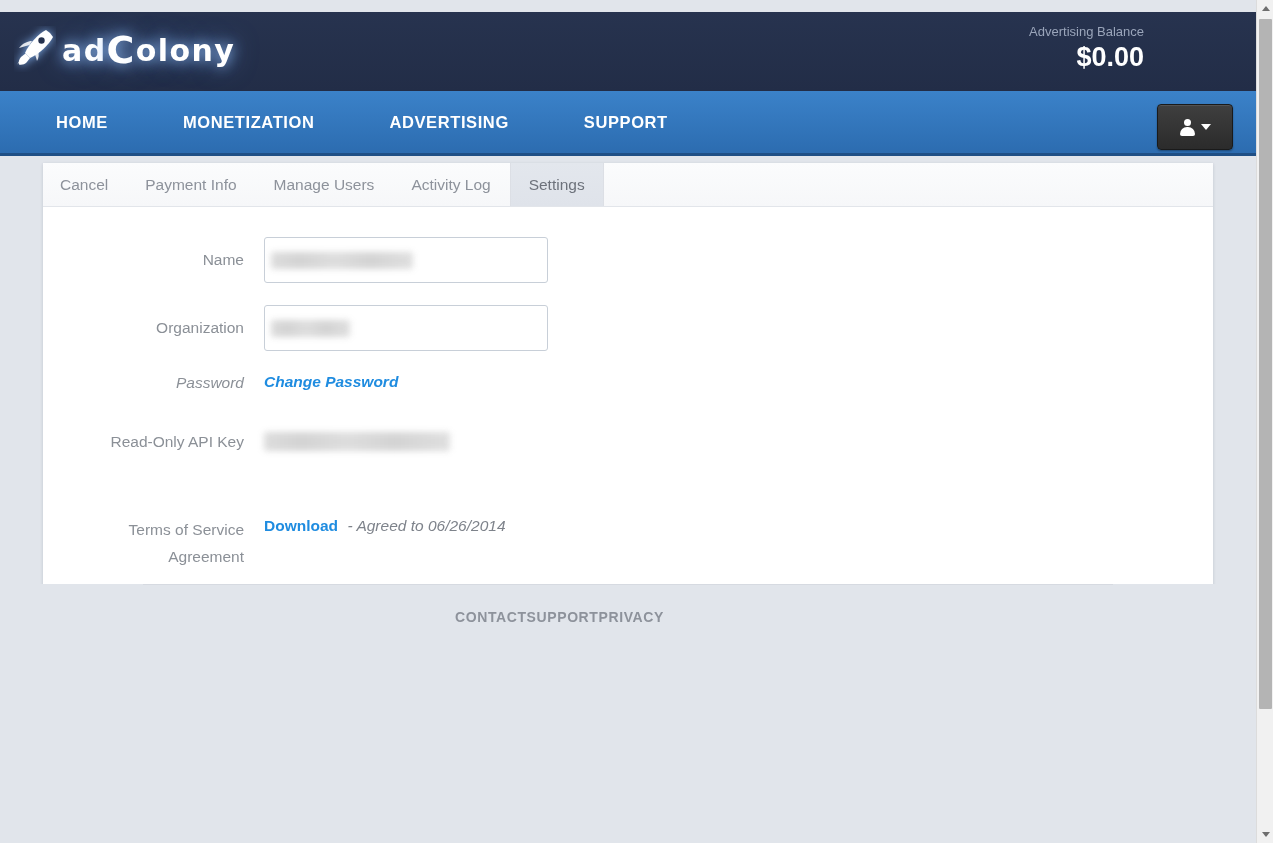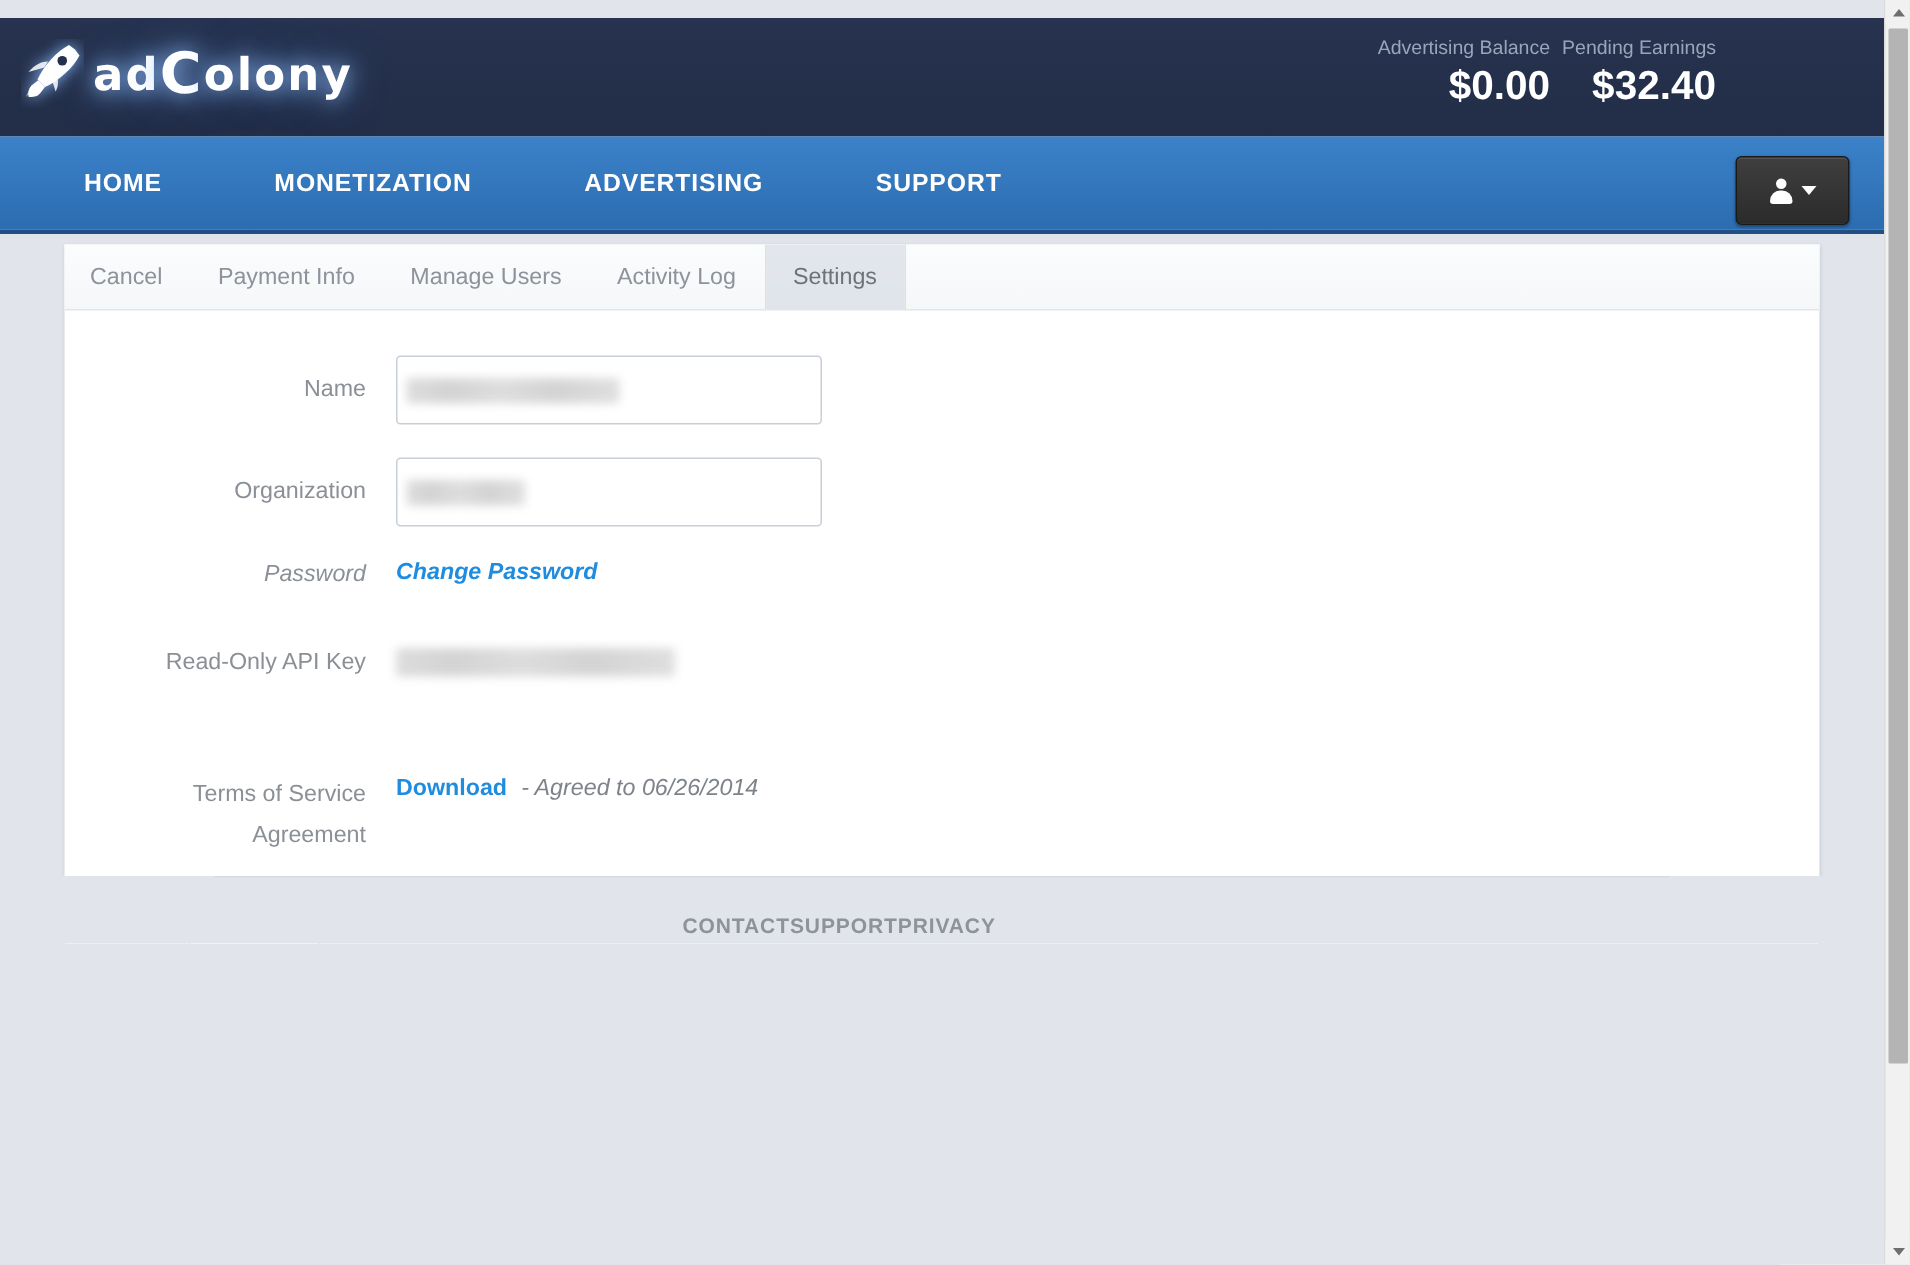--- a/index.html
+++ b/index.html
@@ -366,24 +366,20 @@
           </g>
         </svg>
         <span class="logo-text"><span>ad</span><span class="big">C</span><span>olony</span></span>
       </div>
 
       <div class="balances">
         <div class="bal-block">
           <div class="bal-label">Advertising Balance</div>
           <div class="bal-value">$0.00</div>
         </div>
-        <div class="bal-block">
-          <div class="bal-label">Pending Earnings</div>
-          <div class="bal-value">$32.40</div>
-        </div>
       </div>
     </div>
 
     <div class="navbar">
       <div class="navlinks">
         <a class="navlink" href="#">HOME</a>
         <a class="navlink" href="#">MONETIZATION</a>
         <a class="navlink" href="#">ADVERTISING</a>
         <a class="navlink" href="#">SUPPORT</a>
       </div>

